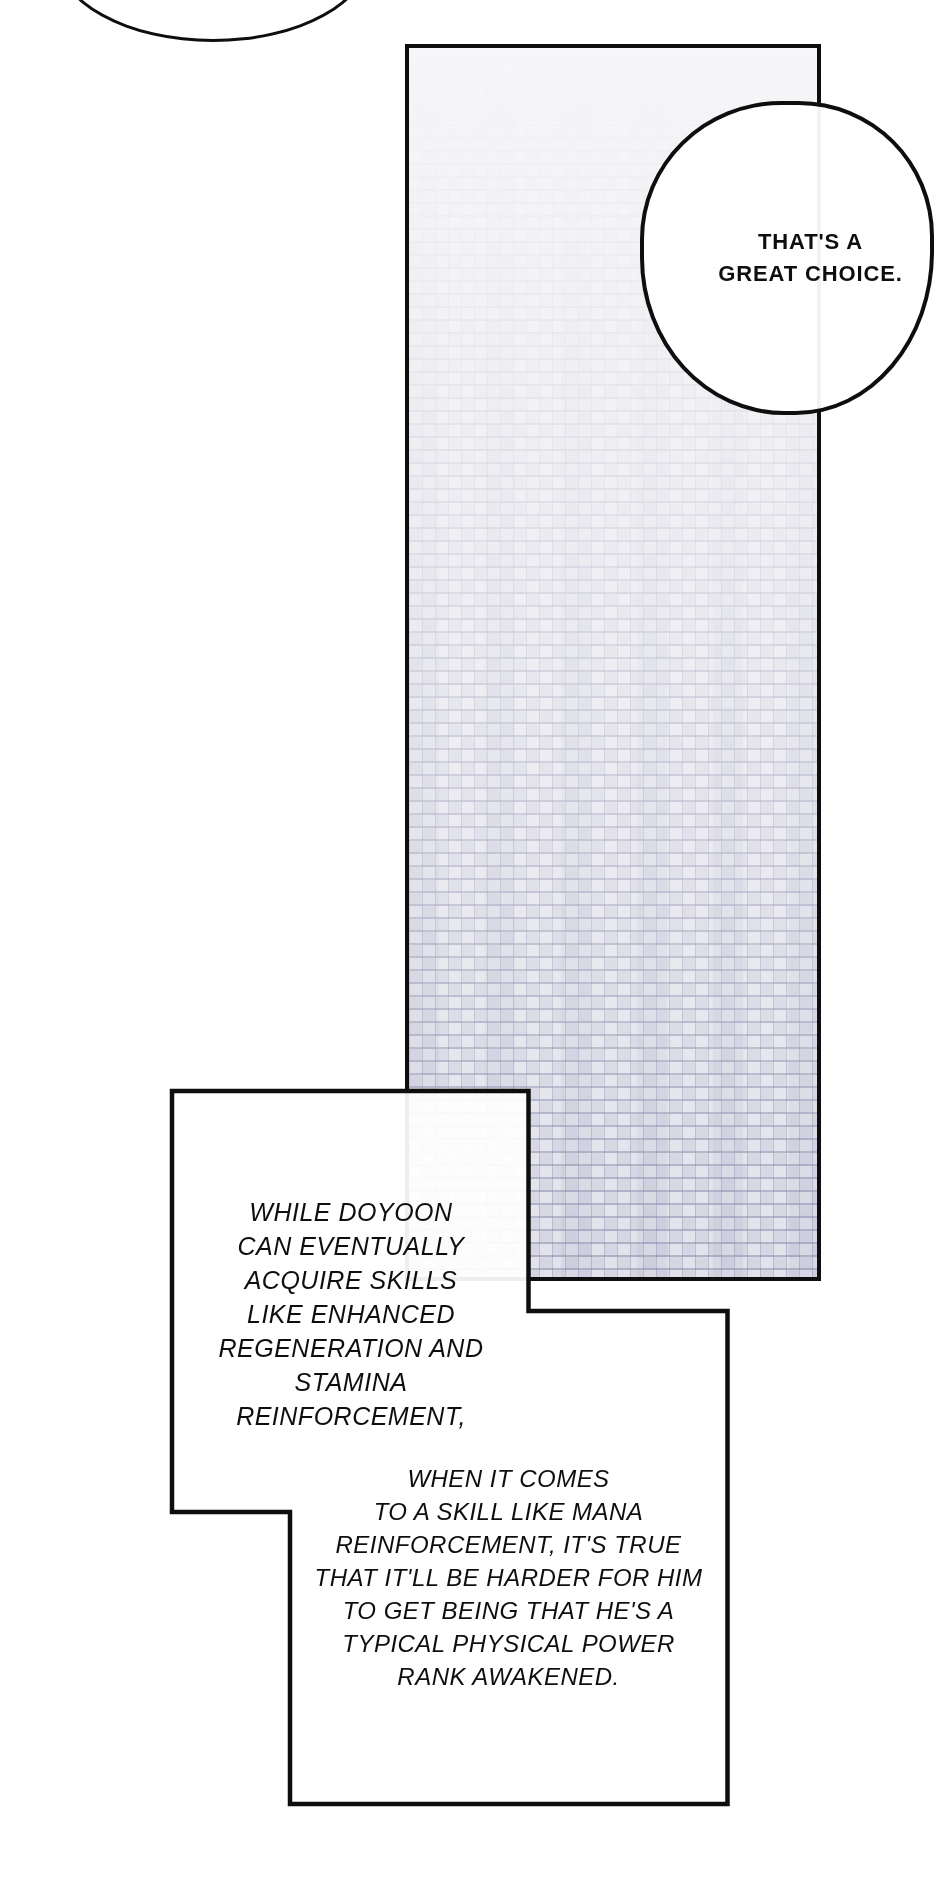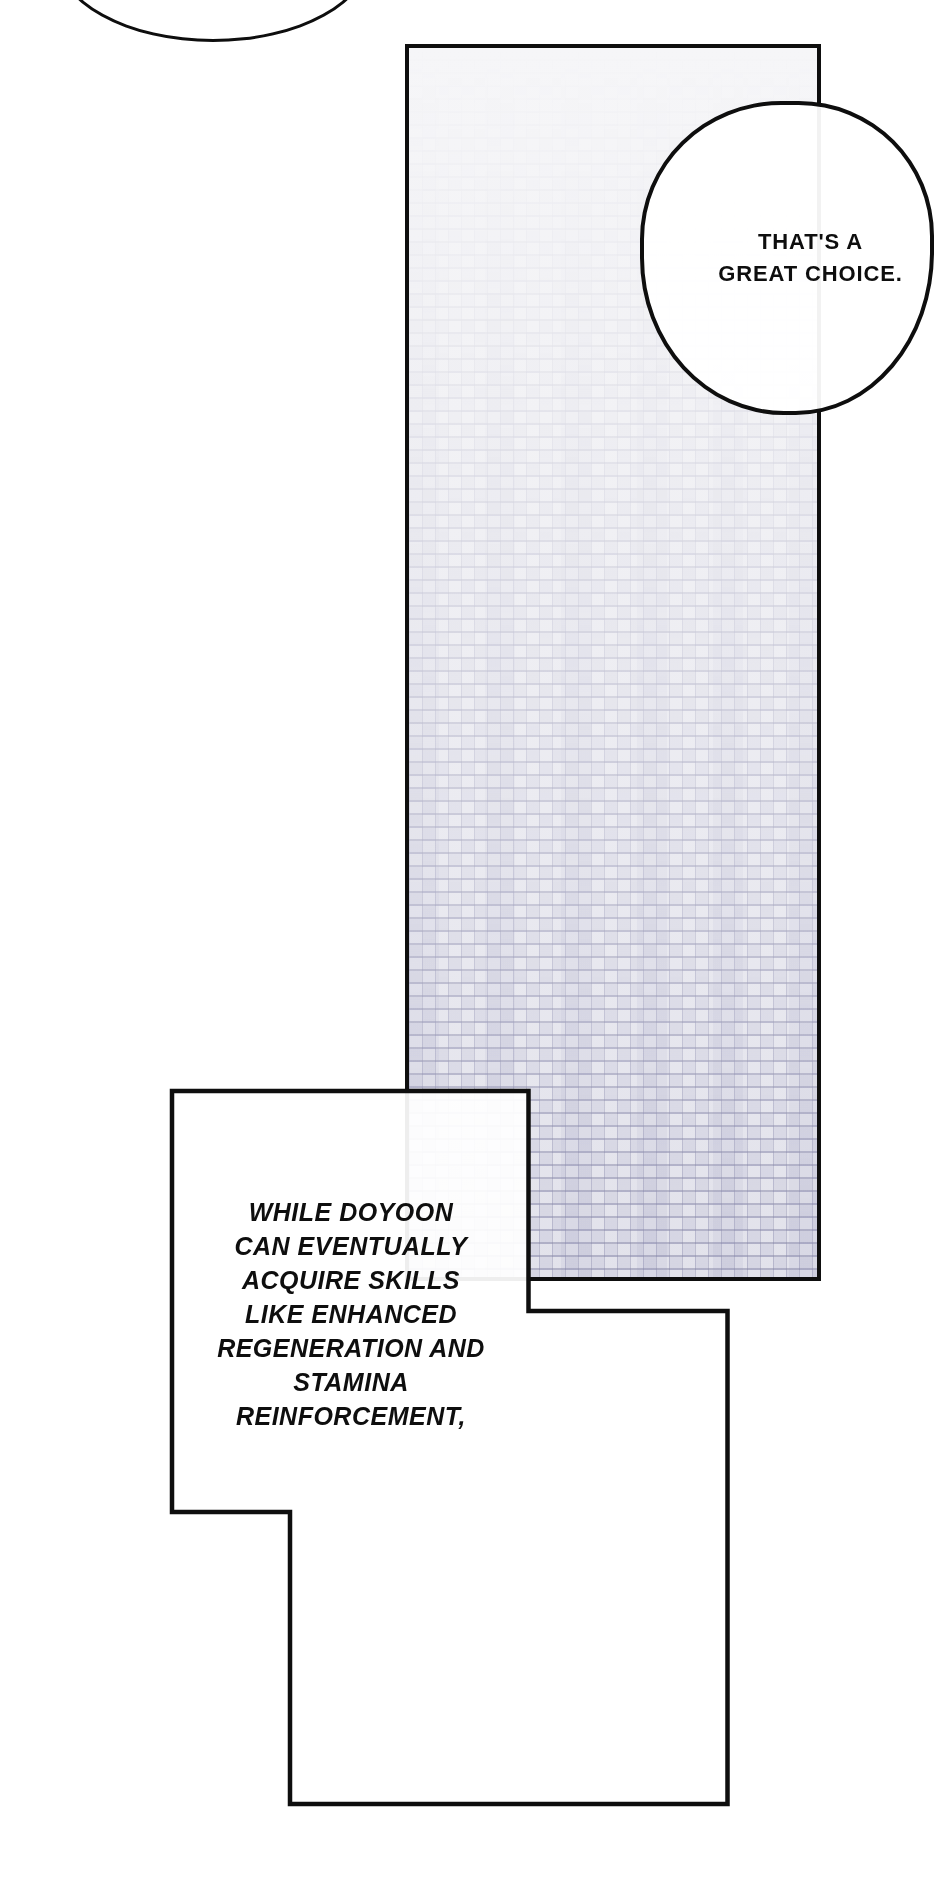--- a/index.html
+++ b/index.html
@@ -52,21 +52,21 @@
     position:absolute;left:0;top:0;width:940px;height:1887px;
     z-index:2;
   }
   .caption-text{
     position:absolute;
     display:flex;align-items:center;justify-content:center;
     box-sizing:border-box;
     text-align:center;
     white-space:pre-line;
     color:var(--ink);
-    font-weight:bold;font-style:italic;
+    font-weight:normal;font-style:italic;
     letter-spacing:0.02em;
     z-index:4;
   }
   .caption-text.first{
     left:177px;top:1094px;width:348px;height:414px;
     padding-top:26px;
     font-size:25px;line-height:34px;
   }
   .caption-text.second{
     left:293px;top:1314px;width:431px;height:487px;
@@ -110,19 +110,26 @@
   </svg>
 
   <div class="caption-text first">WHILE DOYOON
 CAN EVENTUALLY
 ACQUIRE SKILLS
 LIKE ENHANCED
 REGENERATION AND
 STAMINA
 REINFORCEMENT,</div>
 
+  <div class="caption-text second">WHEN IT COMES
+TO A SKILL LIKE MANA
+REINFORCEMENT, IT'S TRUE
+THAT IT'LL BE HARDER FOR HIM
+TO GET BEING THAT HE'S A
+TYPICAL PHYSICAL POWER
+RANK AWAKENED.</div>
 
   <div class="choice-bubble">
     <div class="bubble-text">THAT'S A
 GREAT CHOICE.</div>
   </div>
 
 </div>
 
 </body></html>

